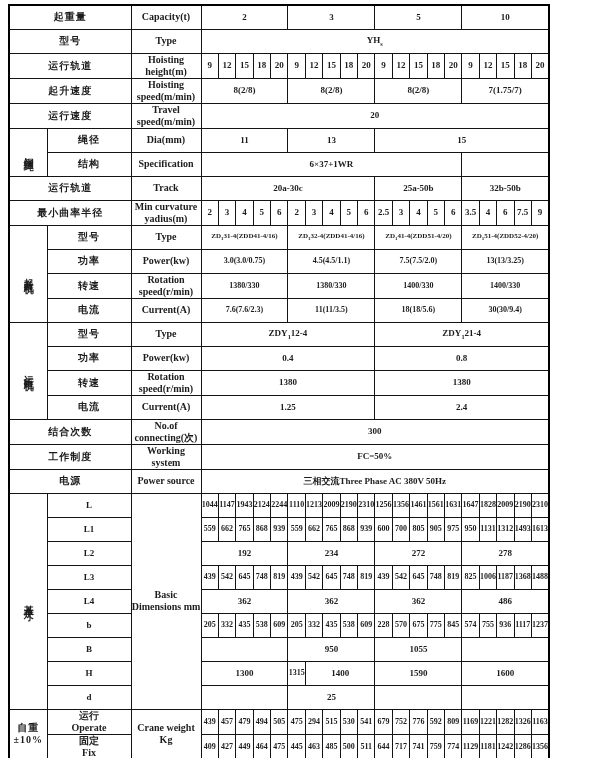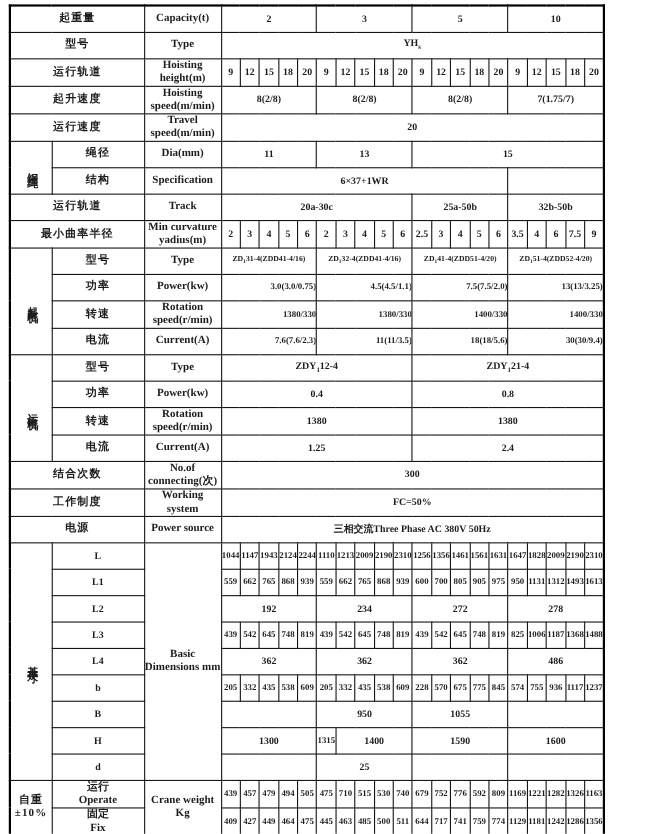--- a/index.html
+++ b/index.html
@@ -21,21 +21,21 @@
     line-height:1.2;
   }
   tr { height:24px; }
   .ci { width:100%; }
   td.zh  { font-size:10px; }
   td.zh .ci { letter-spacing:1px; }
   td.en  { font-size:10px; }
   td.ens { font-size:10px; }
   td.num { font-size:8px; }
   td.xs  { font-size:7px; }
-  td.md  { font-size:8px;text-align:right; }
+  td.md  { font-size:8px; }
   td.vert { font-size:10px; }
   td.vert .ci {
     writing-mode:vertical-lr; text-orientation:upright;
     margin:0 auto; letter-spacing:2px; width:auto;
   }
   sub { font-size:70%; }
 </style>
 </head>
 <body>
 
@@ -867,30 +867,30 @@
           <td class="num">
             <div class="ci">494</div>
           </td>
           <td class="num">
             <div class="ci">505</div>
           </td>
           <td class="num">
             <div class="ci">475</div>
           </td>
           <td class="num">
-            <div class="ci">710</div>
+            <div class="ci">294</div>
           </td>
           <td class="num">
             <div class="ci">515</div>
           </td>
           <td class="num">
             <div class="ci">530</div>
           </td>
           <td class="num">
-            <div class="ci">740</div>
+            <div class="ci">541</div>
           </td>
           <td class="num">
             <div class="ci">679</div>
           </td>
           <td class="num">
             <div class="ci">752</div>
           </td>
           <td class="num">
             <div class="ci">776</div>
           </td>

